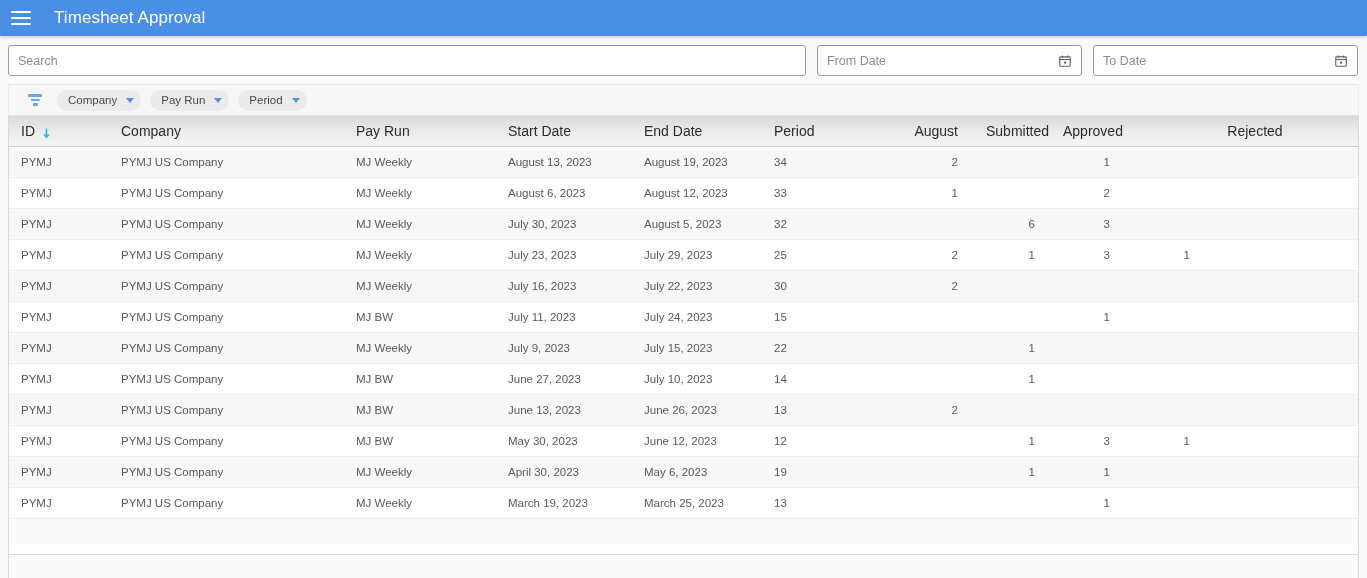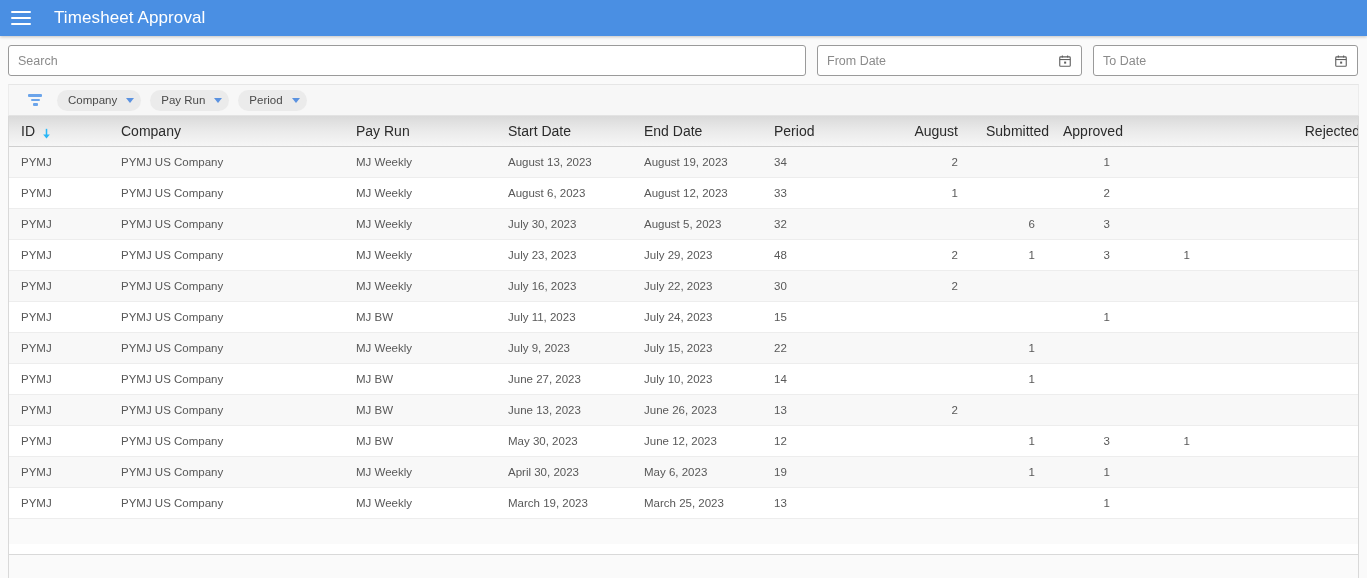--- a/index.html
+++ b/index.html
@@ -285,21 +285,21 @@
               <polygon points="1.3,7.2 8.7,7.2 5,11.6" fill="#29b6f6"></polygon>
             </svg></th>
         <th><span>Company</span></th>
         <th><span>Pay Run</span></th>
         <th><span>Start Date</span></th>
         <th><span>End Date</span></th>
         <th><span>Period</span></th>
         <th class="num"><span>August</span></th>
         <th class="num"><span>Submitted</span></th>
         <th class="num"><span>Approved</span></th>
-        <th class="num" style="text-align:right;padding:0 0 0 12px;"><span>Rejected</span></th>
+        <th class="num" style="text-align:center;padding:0 0 0 12px;"><span>Rejected</span></th>
       </tr>
     </thead>
     <tbody id="tbody">
         <tr>
           <td>PYMJ</td>
           <td>PYMJ US Company</td>
           <td>MJ Weekly</td>
           <td>August 13, 2023</td>
           <td>August 19, 2023</td>
           <td>34</td>
@@ -331,21 +331,21 @@
           <td class="num">6</td>
           <td class="num">3</td>
           <td class="num" style="text-align: right; padding: 0px 170px 0px 0px;"></td>
         </tr>
         <tr>
           <td>PYMJ</td>
           <td>PYMJ US Company</td>
           <td>MJ Weekly</td>
           <td>July 23, 2023</td>
           <td>July 29, 2023</td>
-          <td>48</td>
+          <td>25</td>
           <td class="num">2</td>
           <td class="num">1</td>
           <td class="num">3</td>
           <td class="num" style="text-align: right; padding: 0px 170px 0px 0px;">1</td>
         </tr>
         <tr>
           <td>PYMJ</td>
           <td>PYMJ US Company</td>
           <td>MJ Weekly</td>
           <td>July 16, 2023</td>

